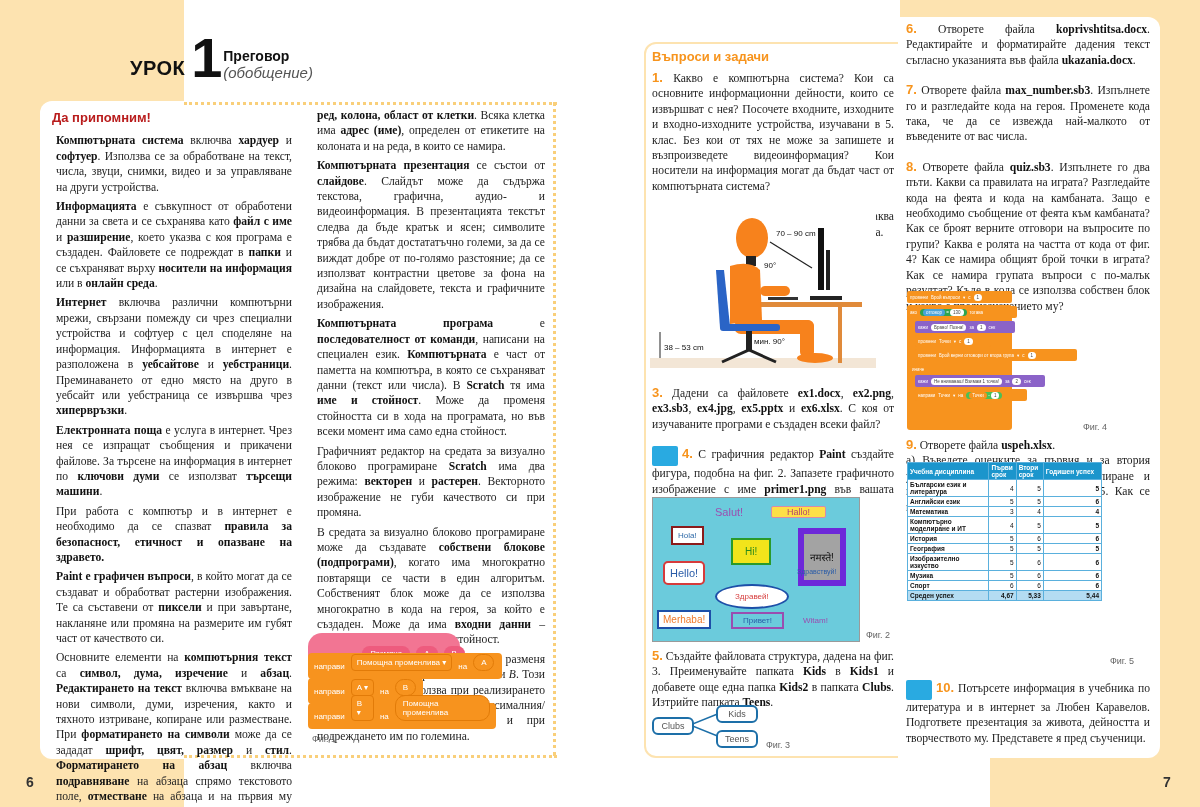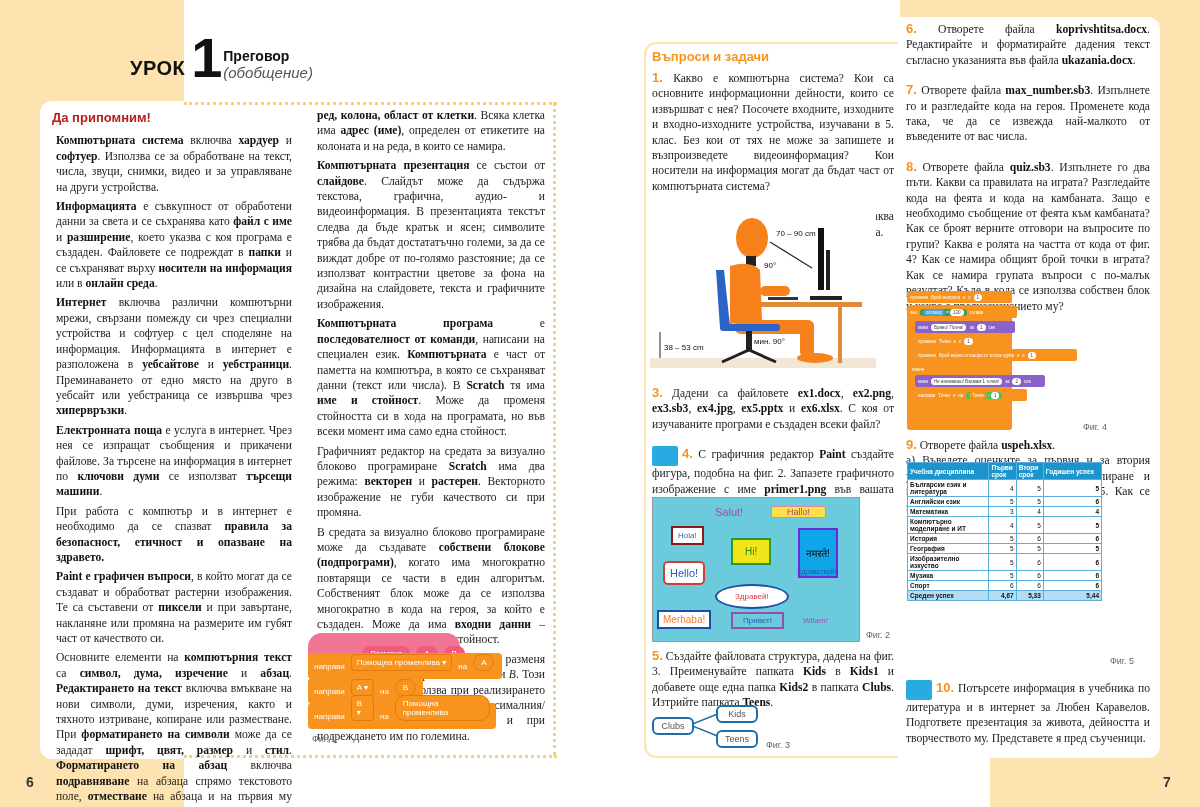--- a/index.html
+++ b/index.html
@@ -182,21 +182,21 @@
 <div class="rcol" style="left:652px;top:385px;width:242px">
   <p><span class="qn">3.</span> Дадени са файловете <b>ex1.docx</b>, <b>ex2.png</b>, <b>ex3.sb3</b>, <b>ex4.jpg</b>, <b>ex5.pptx</b> и <b>ex6.xlsx</b>. С коя от изучаваните програми е създаден всеки файл?</p>
   <p style="margin-top:14px;text-indent:30px"><span class="pc-icon" style="margin-left:-30px;margin-right:4px;text-indent:0"></span><span><span class="qn">4.</span> С графичния редактор <b>Paint</b> създайте фигура, подобна на фиг. 2. Запазете графичното изображение с име <b>primer1.png</b> във вашата работна папка.</span></p>
 </div>
 
 <div class="fig2">
   <span class="f2t" style="left:62px;top:8px;font-size:11px;color:#9b4fb0">Salut!</span>
   <span class="f2t" style="left:118px;top:8px;font-size:9px;color:#b04570;background:#fde047;border:1px solid #d88aa8;border-radius:2px;padding:0 15px">Hallo!</span>
   <span class="f2t" style="left:18px;top:28px;font-size:8px;color:#2f6aa8;background:#fff;border:2px solid #8b1b1b;padding:3px 5px">Hola!</span>
   <span class="f2t" style="left:78px;top:40px;font-size:10px;color:#2a8a1a;background:#f2e41b;border:2px solid #2a9a2a;padding:6px 12px;transform:rotate(0deg)">Hi!</span>
-  <span class="f2t" style="left:145px;top:30px;font-size:10px;color:#111;background:#0ea5e9;border:2px solid #6d28d9;padding:16px 6px">नमस्ते!</span>
+  <span class="f2t" style="left:145px;top:30px;font-size:10px;color:#111;background:#a3a3a3;border:6px solid #6d28d9;padding:16px 6px">नमस्ते!</span>
   <span class="f2t" style="left:10px;top:63px;font-size:11px;color:#2a5ca8;background:#fff;border:2px solid #d63b3b;border-radius:5px;padding:4px 5px">Hello!</span>
   <span class="f2t" style="left:144px;top:70px;font-size:7px;color:#2a5ca8">Здравствуй!</span>
   <span class="f2t" style="left:62px;top:86px;font-size:8px;color:#d63b3b;background:#fff;border:2px solid #1d4fa8;border-radius:50%;padding:6px 18px">Здравей!</span>
   <span class="f2t" style="left:4px;top:112px;font-size:10px;color:#f07a2a;background:#fff;border:2px solid #1d4fa8;padding:2px 4px">Merhaba!</span>
   <span class="f2t" style="left:78px;top:114px;font-size:8px;color:#2a5ca8;border:2px solid #9a4db0;padding:2px 10px">Привет!</span>
   <span class="f2t" style="left:150px;top:118px;font-size:8px;color:#9a4db0">Witam!</span>
 </div>
 <div class="cap2" style="left:866px;top:630px">Фиг. 2</div>
 
 <div class="rcol" style="left:652px;top:648px;width:242px">

